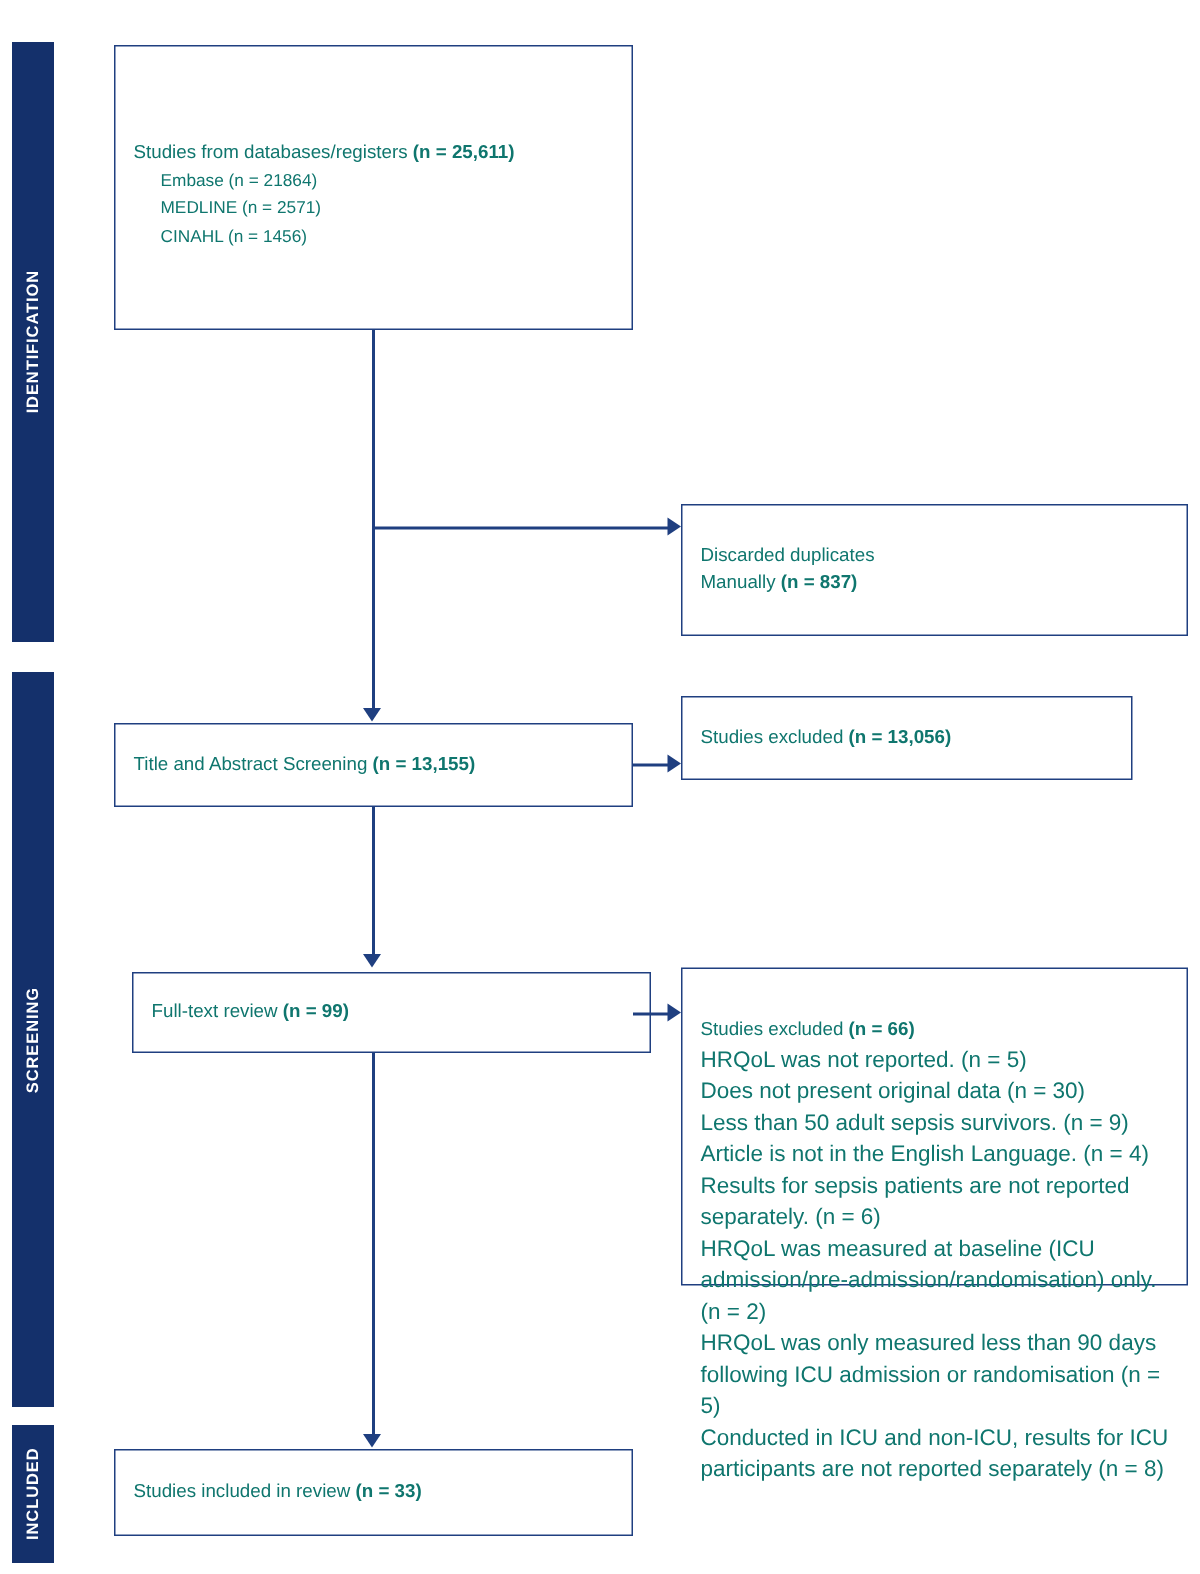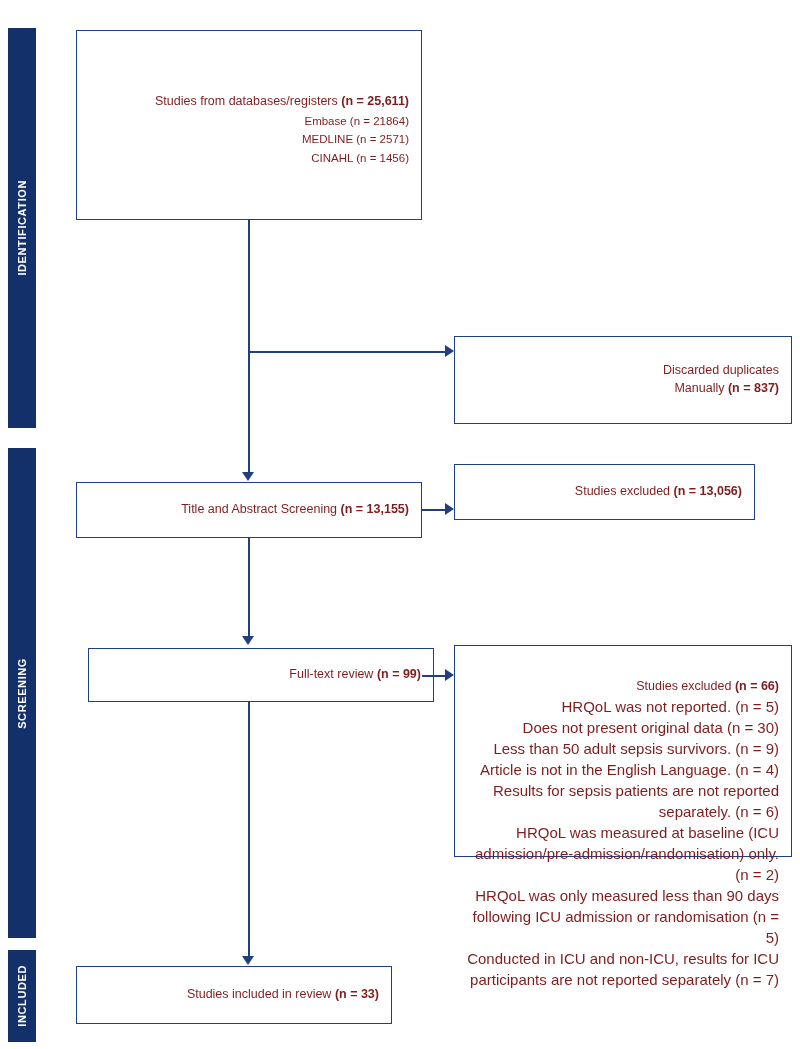--- a/index.html
+++ b/index.html
@@ -37,22 +37,21 @@
     color: #ffffff;
     white-space: nowrap;
   }
 
   
   .box {
     position: absolute;
     box-sizing: border-box;
     border: 1.6px solid #1f3f80;
     background: #ffffff;
-    color: #7f1d1d;
-    text-align: right;
+    color: #0f766e;
   }
   .box-inner {
     padding: 8px 12px;
     font-size: 12.5px;
     line-height: 1.42;
   }
   .b {
     font-weight: bold;
   }
   .sub-list {
@@ -156,25 +155,25 @@
       <div>
         <span>Studies excluded </span><span class="b">(n = 66)</span>
       </div>
       <div class="excl-line">HRQoL was not reported. (n = 5)</div>
       <div class="excl-line">Does not present original data (n = 30)</div>
       <div class="excl-line">Less than 50 adult sepsis survivors. (n = 9)</div>
       <div class="excl-line">Article is not in the English Language. (n = 4)</div>
       <div class="excl-line">Results for sepsis patients are not reported separately. (n = 6)</div>
       <div class="excl-line">HRQoL was measured at baseline (ICU admission/pre-admission/randomisation) only. (n = 2)</div>
       <div class="excl-line">HRQoL was only measured less than 90 days following ICU admission or randomisation (n = 5)</div>
-      <div class="excl-line">Conducted in ICU and non-ICU, results for ICU participants are not reported separately (n = 7)</div>
+      <div class="excl-line">Conducted in ICU and non-ICU, results for ICU participants are not reported separately (n = 8)</div>
     </div>
   </div>
 
-  <div class="box center-v" style="left:76px; top:966px; width:316px; height:58px;">
+  <div class="box center-v" style="left:76px; top:966px; width:346px; height:58px;">
     <div class="box-inner">
       <span>Studies included in review </span><span class="b">(n = 33)</span>
     </div>
   </div>
 
   <div class="line vline" style="left:248px; top:220px; height:254px;"></div>
   <div class="arrow-down" style="left:242px; top:472px;"></div>
 
   <div class="line hline" style="left:248px; top:351px; width:198px;"></div>
   <div class="arrow-right" style="left:445px; top:345px;"></div>

